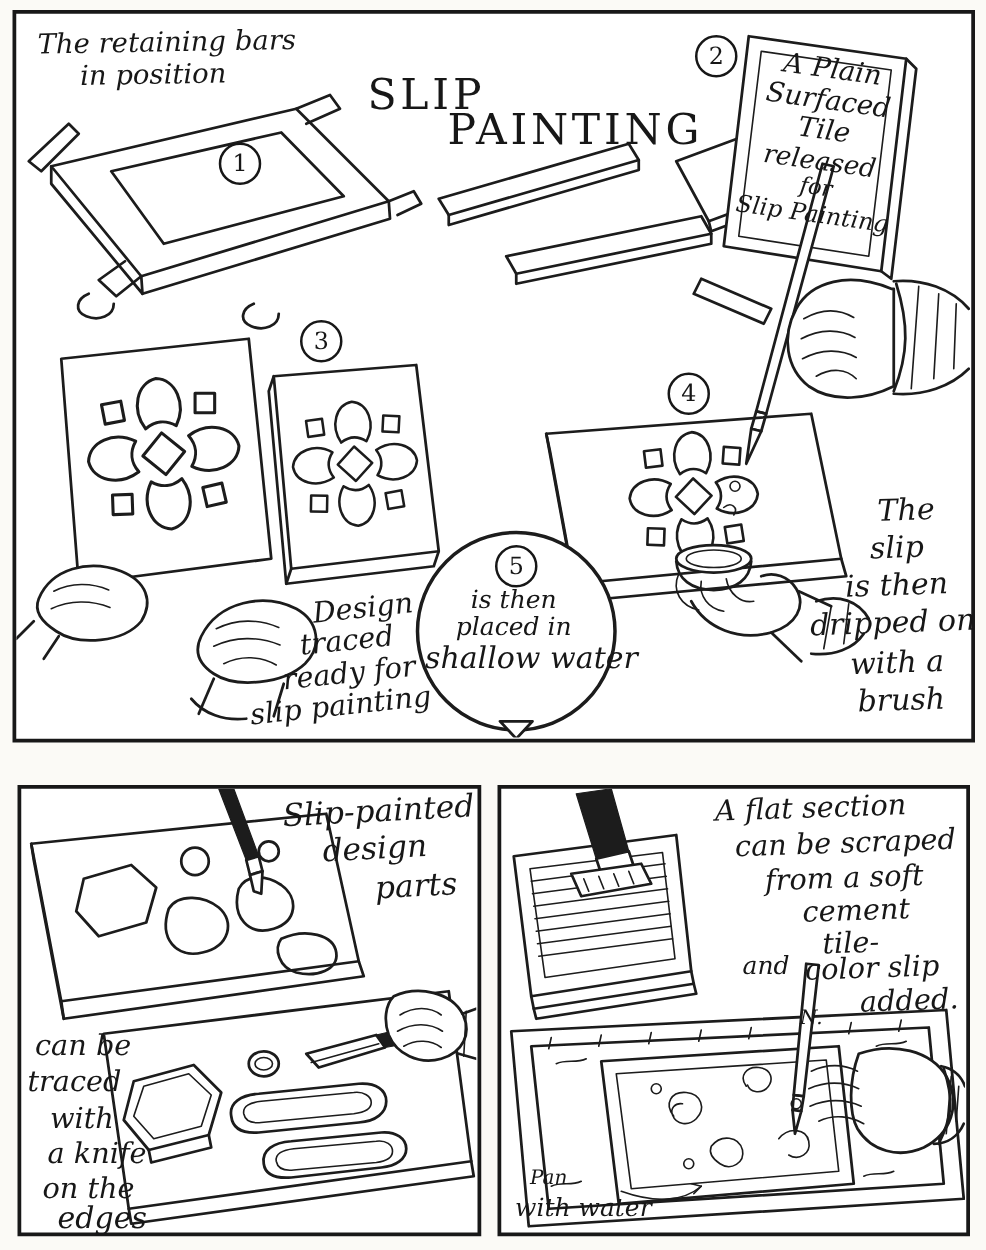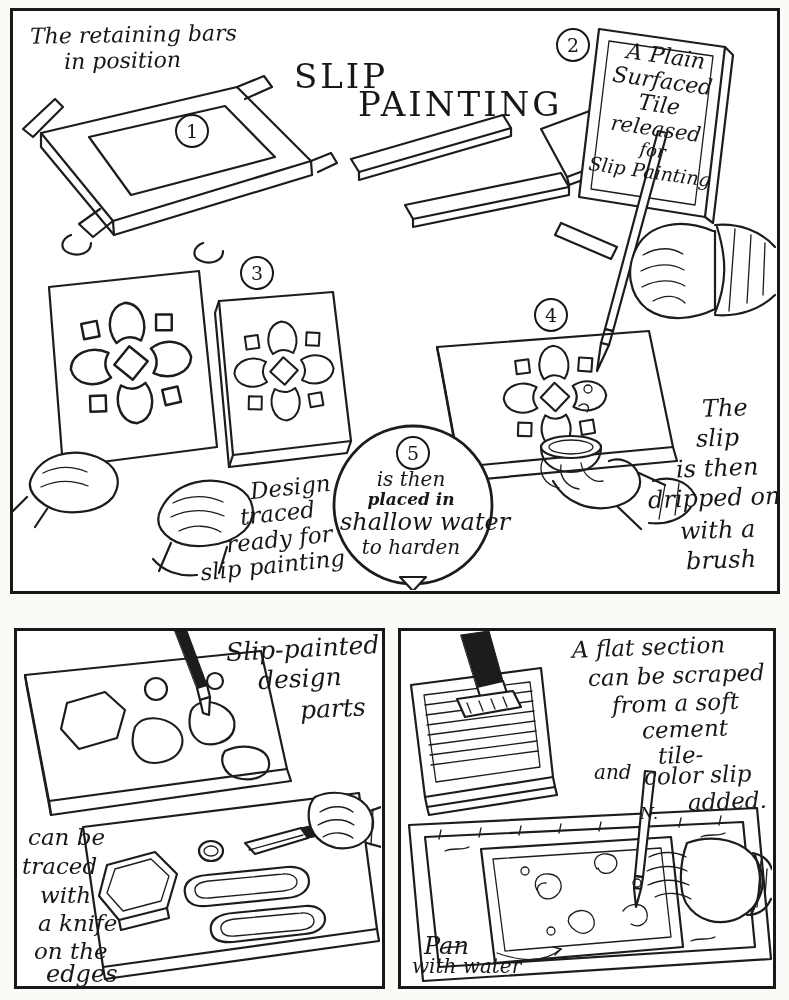--- a/index.html
+++ b/index.html
@@ -284,23 +284,22 @@
     <div style="font-size:19px;">Slip Painting</div>
   </div>
 
   <div class="t z" style="left:250px;top:476px;font-size:23px;transform:rotate(-6deg);">Design</div>
   <div class="t z" style="left:240px;top:502px;font-size:23px;transform:rotate(-6deg);">traced</div>
   <div class="t z" style="left:226px;top:528px;font-size:23px;transform:rotate(-6deg);">ready for</div>
   <div class="t z" style="left:200px;top:554px;font-size:23px;transform:rotate(-6deg);">slip painting</div>
 
   <div class="stack" style="left:340px;top:468px;width:142px;">
     <div style="font-size:20px;">is then</div>
-    <div style="font-size:17px;font-weight:bold;">placed in</div>
+    <div style="font-size:20px;">placed in</div>
     <div style="font-size:24px;">shallow water</div>
-    <div style="font-size:20px;">to harden</div>
   </div>
 
   <div class="t z" style="left:702px;top:396px;font-size:24px;transform:rotate(-2deg);">The</div>
   <div class="t z" style="left:696px;top:426px;font-size:24px;transform:rotate(-2deg);">slip</div>
   <div class="t z" style="left:676px;top:456px;font-size:24px;transform:rotate(-2deg);">is then</div>
   <div class="t z" style="left:648px;top:486px;font-size:24px;transform:rotate(-2deg);">dripped on</div>
   <div class="t z" style="left:680px;top:518px;font-size:24px;transform:rotate(-2deg);">with a</div>
   <div class="t z" style="left:686px;top:548px;font-size:24px;transform:rotate(-2deg);">brush</div>
 
   <div class="t z" style="left:226px;top:636px;font-size:25px;transform:rotate(-3deg);">Slip-painted</div>
@@ -318,16 +317,16 @@
   <div class="t z" style="left:588px;top:664px;font-size:23px;transform:rotate(-2deg);">can be scraped</div>
   <div class="t z" style="left:612px;top:692px;font-size:23px;transform:rotate(-2deg);">from a soft</div>
   <div class="t z" style="left:642px;top:718px;font-size:23px;transform:rotate(-2deg);">cement</div>
   <div class="t z" style="left:658px;top:744px;font-size:23px;transform:rotate(-2deg);">tile-</div>
   <div class="t z" style="left:594px;top:762px;font-size:20px;">and</div>
   <div class="t z" style="left:644px;top:764px;font-size:23px;transform:rotate(-2deg);">color slip</div>
   <div class="t z" style="left:688px;top:790px;font-size:23px;transform:rotate(-2deg);">added.</div>
 
   <div class="t z" style="left:640px;top:806px;font-size:16px;">N.</div>
 
-  <div class="t z" style="left:424px;top:934px;font-size:24px;">Pan</div>
+  <div class="t z" style="left:424px;top:934px;font-size:16px;">Pan</div>
   <div class="t z" style="left:412px;top:956px;font-size:20px;">with water</div>
 
 </div>
 
 </body></html>

